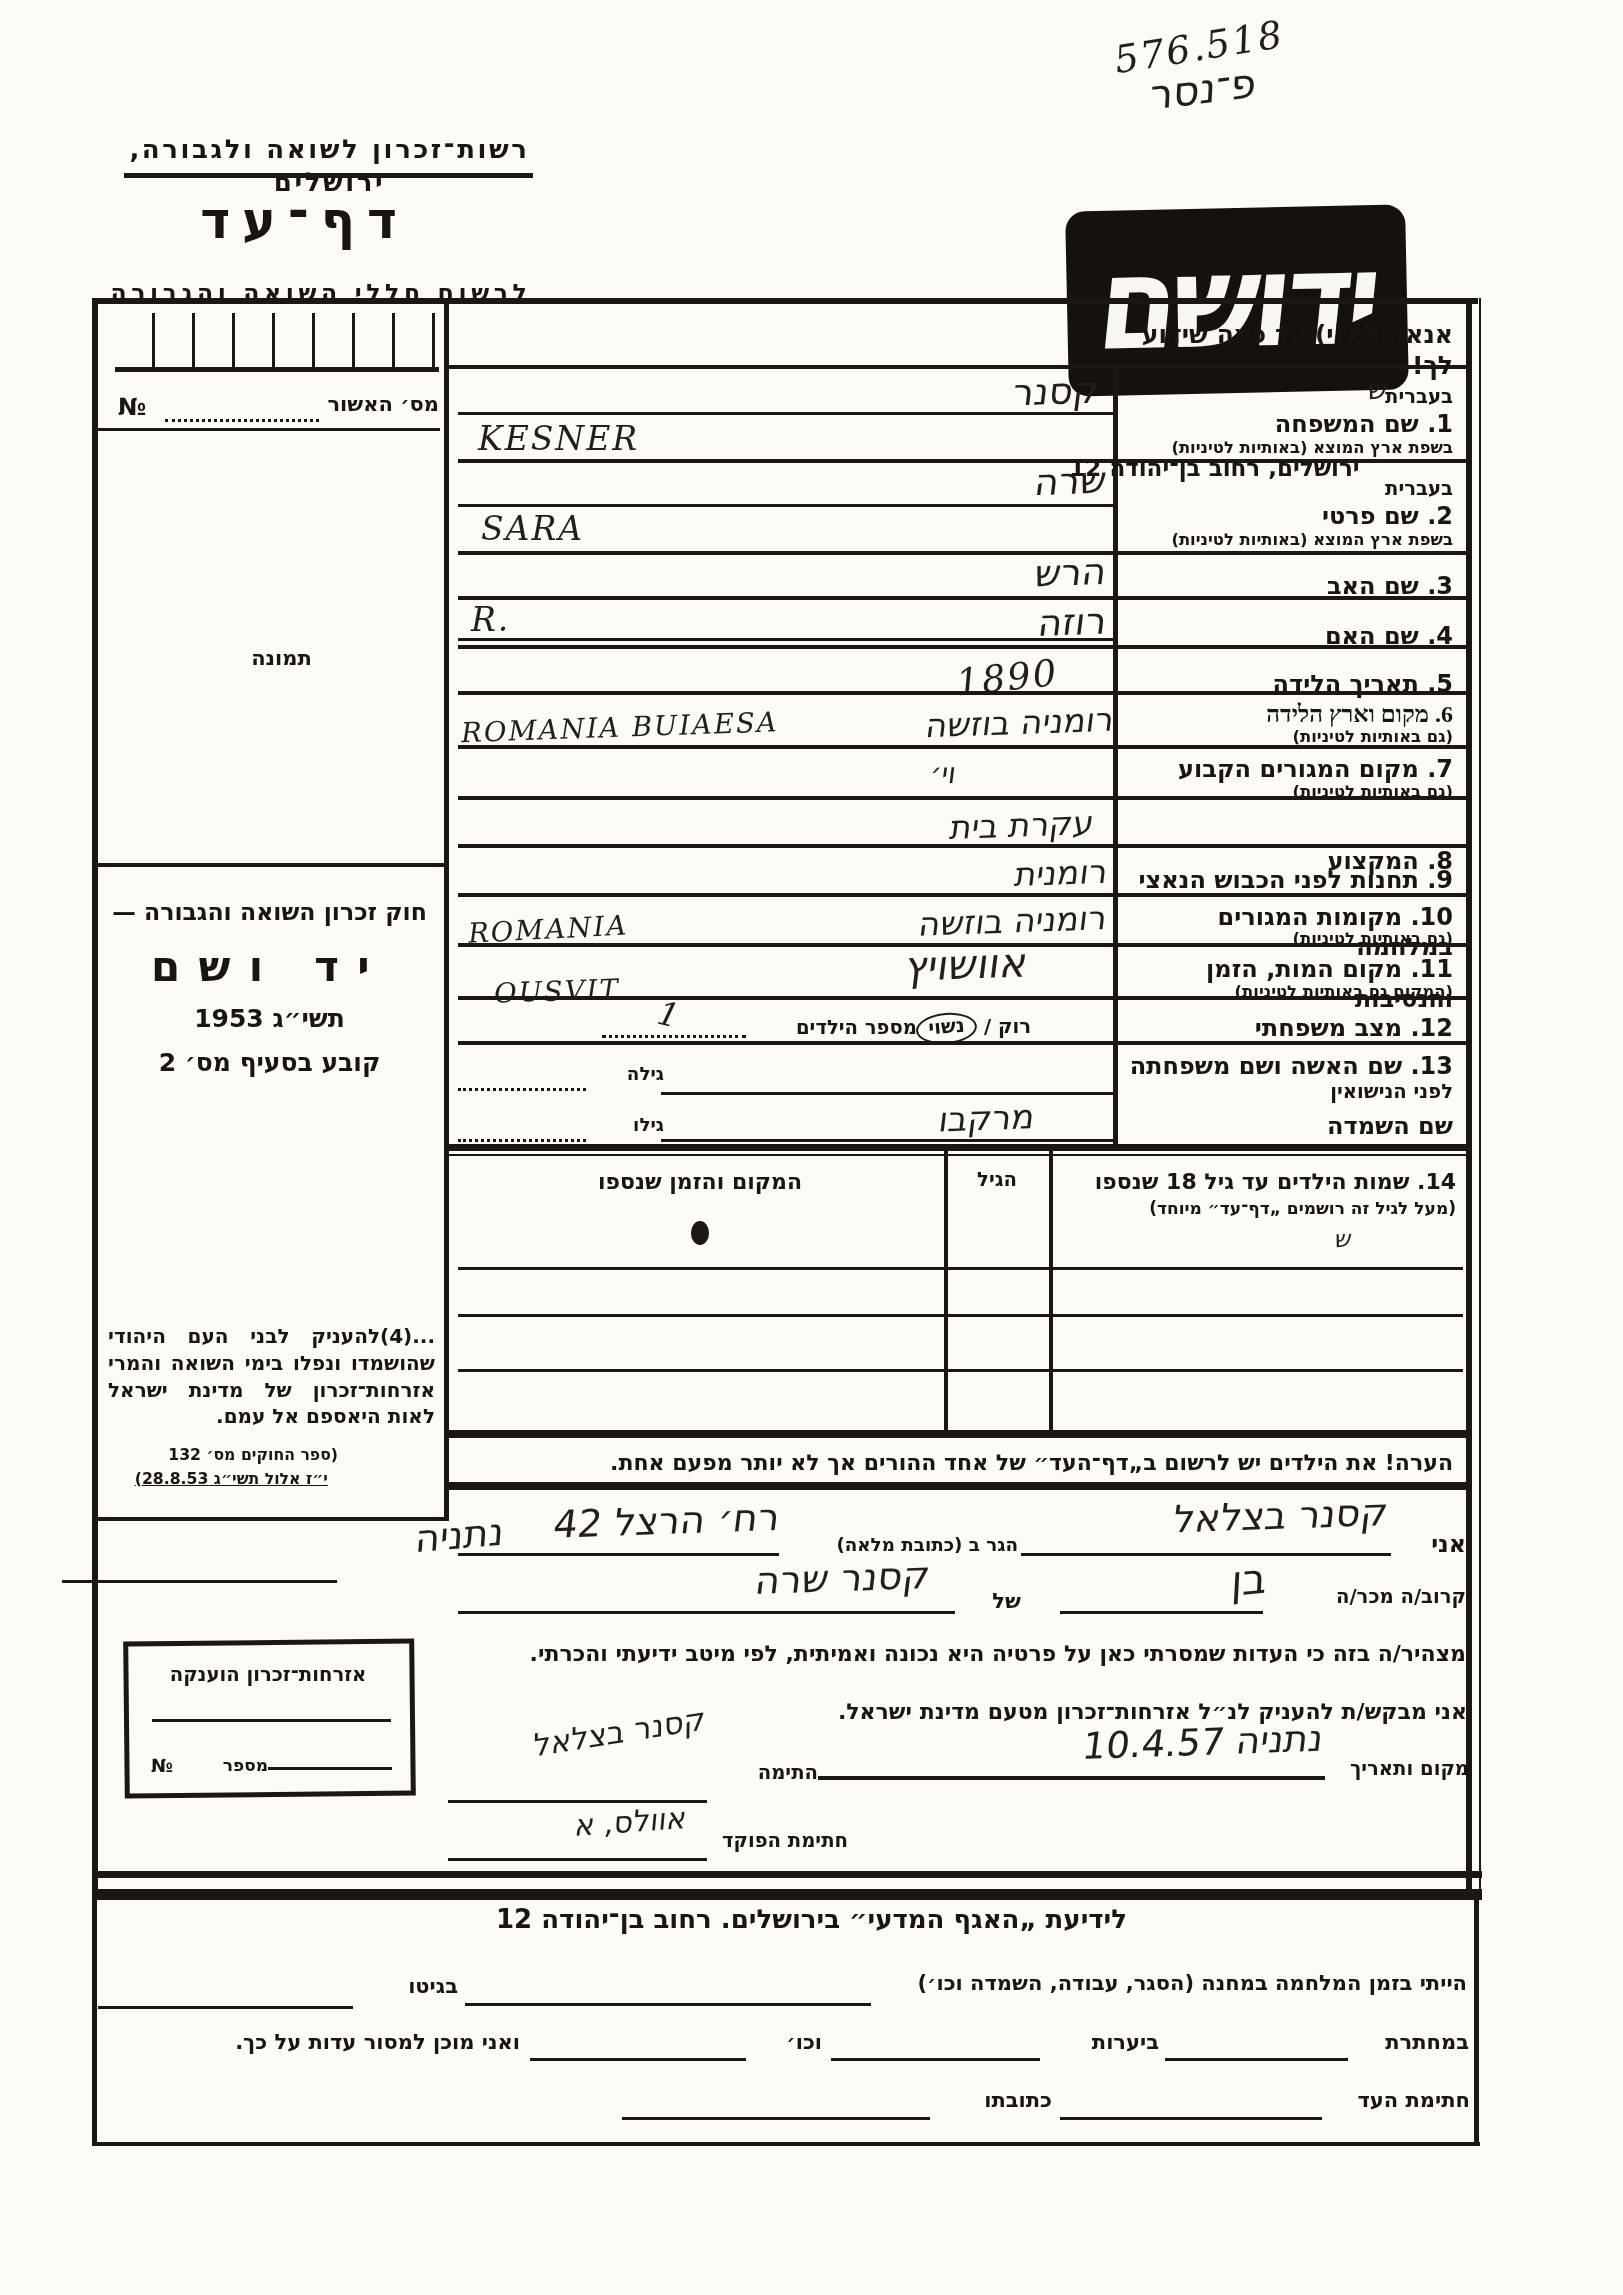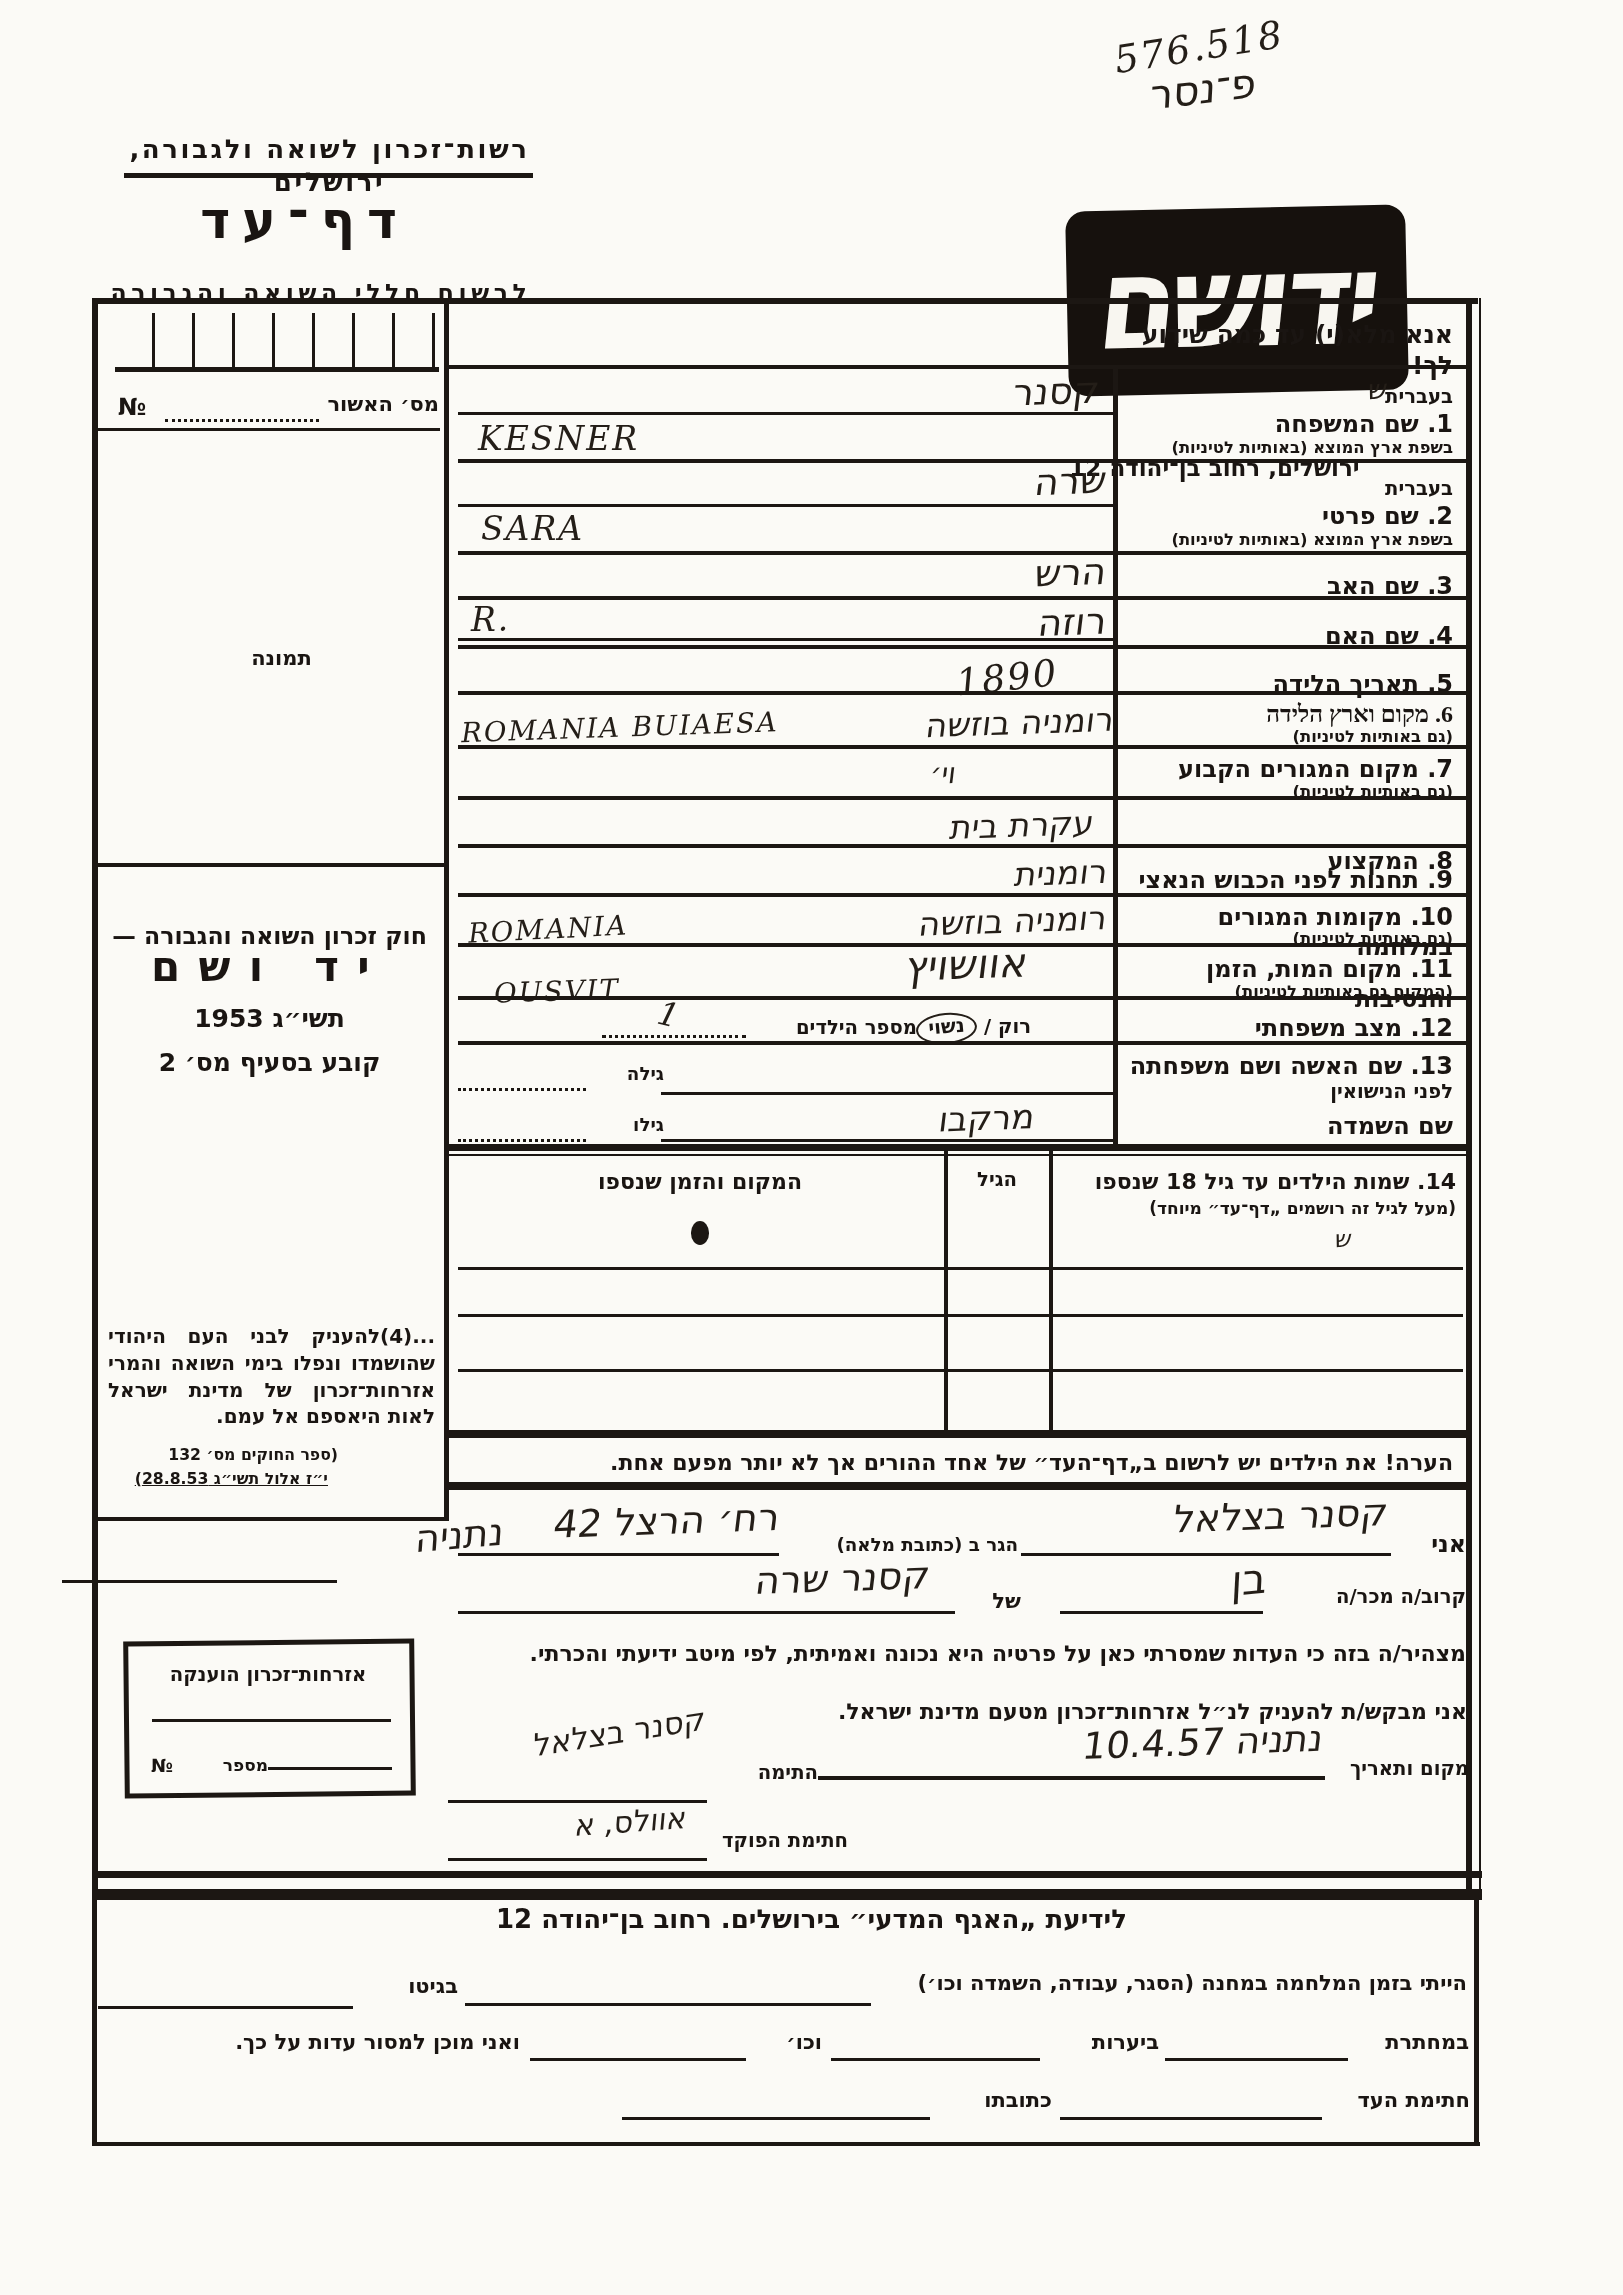--- a/index.html
+++ b/index.html
@@ -47,21 +47,21 @@
 
   <div class="vln" style="left:444px;top:298px;width:5.2px;height:1221px;"></div>
   <div class="ticks" style="left:115px;top:313px;width:324px;height:54px;"></div>
   <div class="t" style="left:118px;top:393px;width:46px;font-size:23.6px;direction:ltr;">№</div>
   <div class="dln" style="left:165px;top:395px;width:154px;height:23.6px;"></div>
   <div class="t r" style="left:324px;top:391px;width:115px;font-size:21px;">מס׳ האשור</div>
   <div class="ln" style="left:98px;top:428px;width:342px;height:3.3px;"></div>
   <div class="t c" style="left:216px;top:645px;width:131px;font-size:21px;">תמונה</div>
   <div class="ln" style="left:92px;top:863px;width:357px;height:3.9px;"></div>
 
-  <div class="t c" style="left:101px;top:898px;width:337px;font-size:23.6px;margin-top:24px;">חוק זכרון השואה והגבורה —</div>
+  <div class="t c" style="left:101px;top:898px;width:337px;font-size:23.6px;">חוק זכרון השואה והגבורה —</div>
   <div class="t c" style="left:101px;top:941px;width:337px;font-size:42px;letter-spacing:18.3px;">יד ושם</div>
   <div class="t c" style="left:101px;top:1003px;width:337px;font-size:25px;">תשי״ג 1953</div>
   <div class="t c" style="left:101px;top:1047px;width:337px;font-size:25px;">קובע בסעיף מס׳ 2</div>
   <div class="t j" style="left:108px;top:1323px;width:327px;font-size:20px;line-height:1.34;">...(4)להעניק לבני העם היהודי שהושמדו ונפלו בימי השואה והמרי אזרחות־זכרון של מדינת ישראל לאות היאספם אל עמם.</div>
   <div class="t" style="left:115px;top:1445px;width:223px;font-size:15.7px;">(ספר החוקים מס׳ 132</div>
   <div class="t" style="left:105px;top:1469px;width:223px;font-size:15.7px;text-decoration:underline;">י״ז אלול תשי״ג 28.8.53)</div>
   <div class="ln" style="left:92px;top:1517px;width:357px;height:3.9px;"></div>
 
   <div class="t r" style="left:1113px;top:319px;width:340px;font-size:25px;">אנא מלא(י) עד כמה שידוע לך!</div>
   <div class="ln" style="left:448px;top:365px;width:1021px;height:3.9px;"></div>

